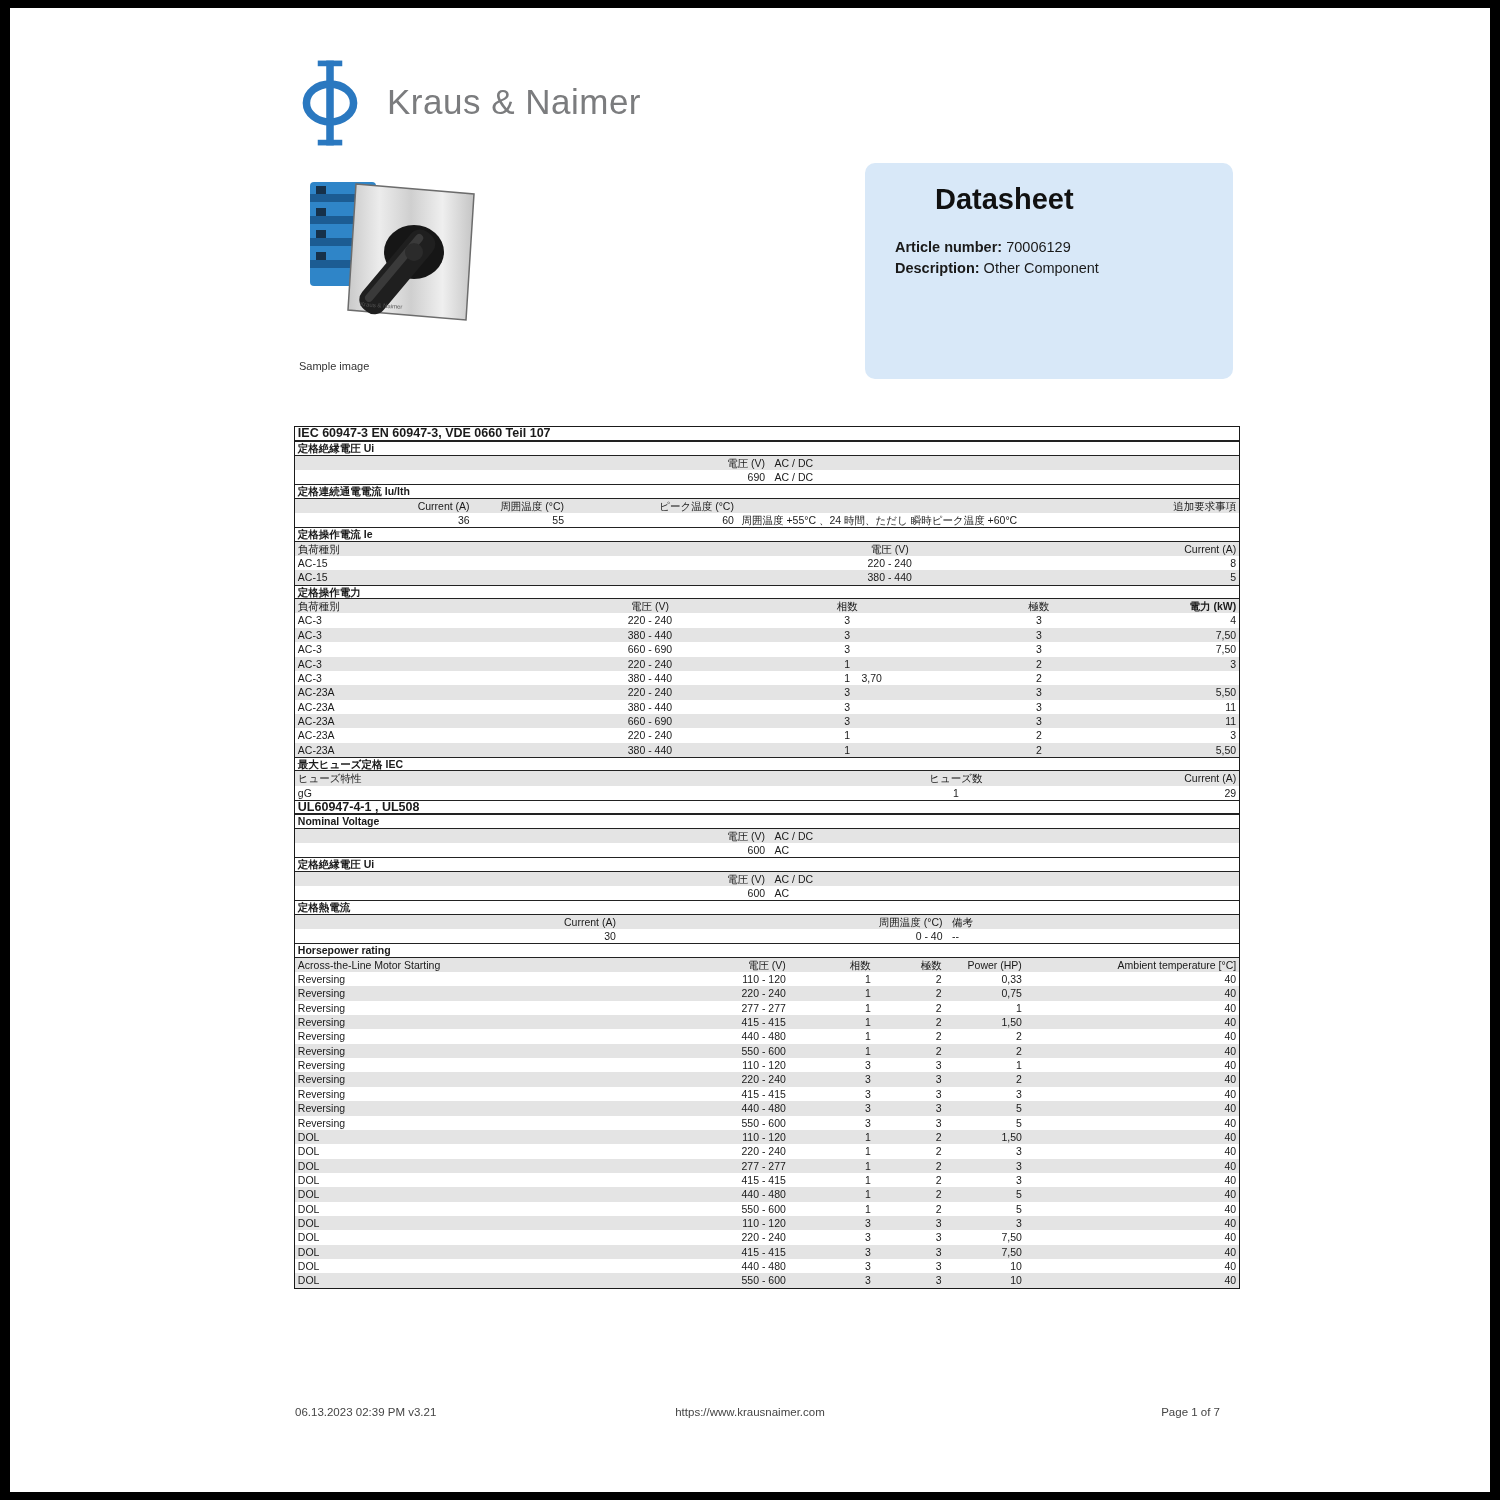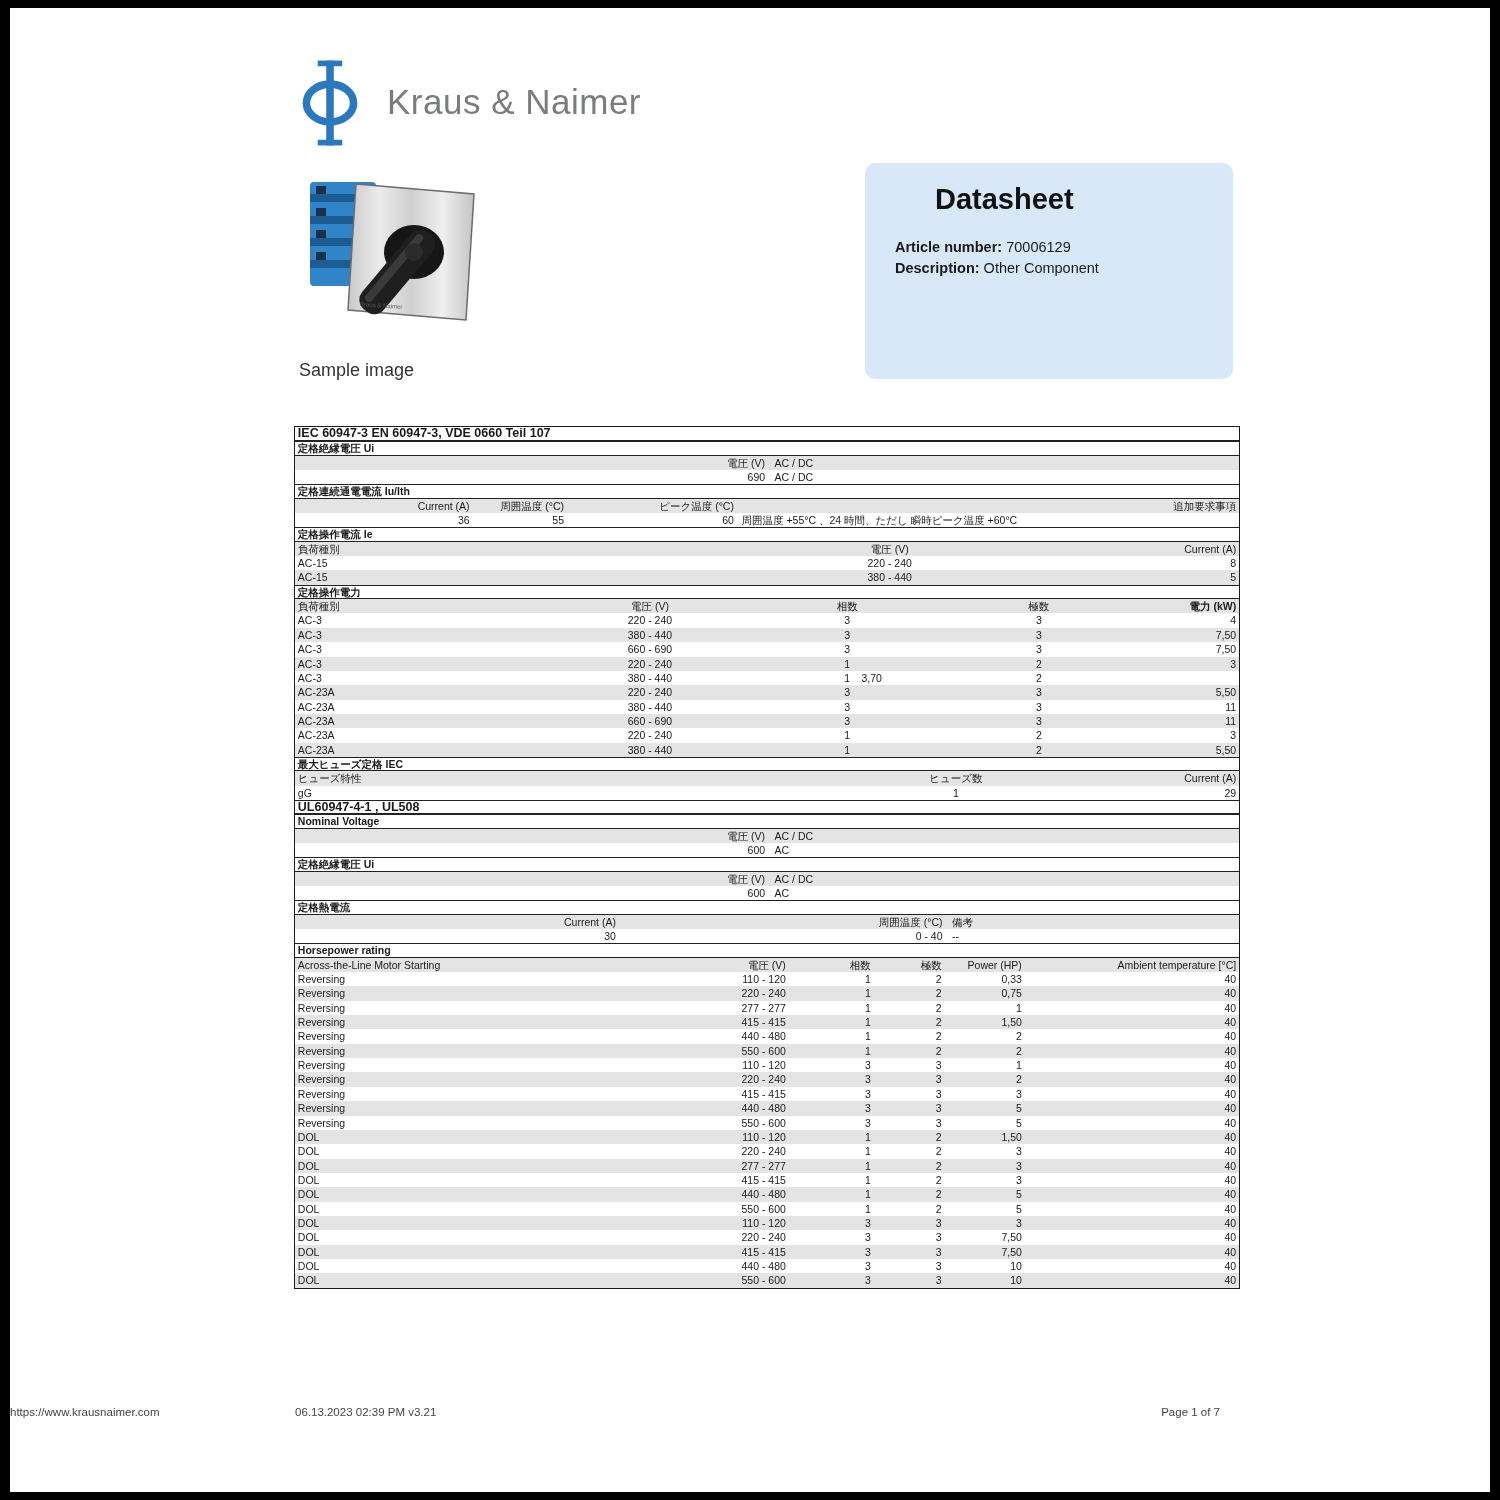--- a/index.html
+++ b/index.html
@@ -8,40 +8,40 @@
     box-sizing:border-box;
     border-left:10px solid #000;border-right:10px solid #000;
     border-top:8px solid #000;border-bottom:8px solid #000;
     font-family:"Liberation Sans", sans-serif;color:#1a1a1a;overflow:hidden;padding-left:20px;
   }
   
   .logo{position:absolute;left:287px;top:52px;width:66px;height:86px;}
   .brand-name{position:absolute;left:377px;top:74px;font-size:35px;color:#7b7c7e;letter-spacing:.5px;}
   
   .product{position:absolute;left:288px;top:160px;width:192px;height:186px;}
-  .sample-caption{position:absolute;left:289px;top:352px;font-size:18px;color:#333;}
+  .sample-caption{position:absolute;left:289px;top:352px;font-size:11px;color:#333;}
   
   .panel{position:absolute;left:855px;top:155px;width:368px;height:216px;background:#d8e8f8;border-radius:10px;}
   .panel-title{position:absolute;left:30px;top:20px;font-size:29px;font-weight:bold;color:#111;margin-left:40px;}
   .panel-line{position:absolute;left:30px;font-size:14.5px;color:#1a1a1a;}
   .panel-line.l1{top:76px;}
   .panel-line.l2{top:97px;}
   .b{font-weight:bold;}
   
   .spec-table{position:absolute;left:284px;top:418px;width:946px;border:1px solid #1a1a1a;box-sizing:border-box;background:#fff;}
   .trow{position:relative;height:14.35px;box-sizing:border-box;font-size:10.5px;line-height:14px;color:#1a1a1a;}
   .trow.shaded{background:#e4e4e4;}
   .trow.title{font-weight:bold;font-size:12.5px;border-top:1px solid #222;border-bottom:1px solid #222;line-height:13.5px;}
   .trow.section{font-weight:bold;border-top:1px solid #222;border-bottom:1px solid #222;line-height:13px;}
   .trow:first-child{border-top:none;}
   .tcell{position:absolute;top:0;bottom:0;white-space:nowrap;overflow:visible;}
   
   .footer{position:absolute;left:0;right:0;top:1398px;font-size:11.5px;color:#444;}
   .footer .fl{position:absolute;left:285px;}
-  .footer .fc{position:absolute;left:0;right:0;text-align:left;}
+  .footer .fc{position:absolute;left:0;right:0;text-align:center;}
   .footer .fr{position:absolute;right:270px;}
 </style>
 </head>
 <body>
 
 <div class="page">
 
   <svg class="logo" viewBox="0 0 70 90">
     <rect x="22" y="0" width="26" height="6" fill="#2a78c0"></rect>
     <rect x="22" y="84" width="26" height="6" fill="#2a78c0"></rect>

